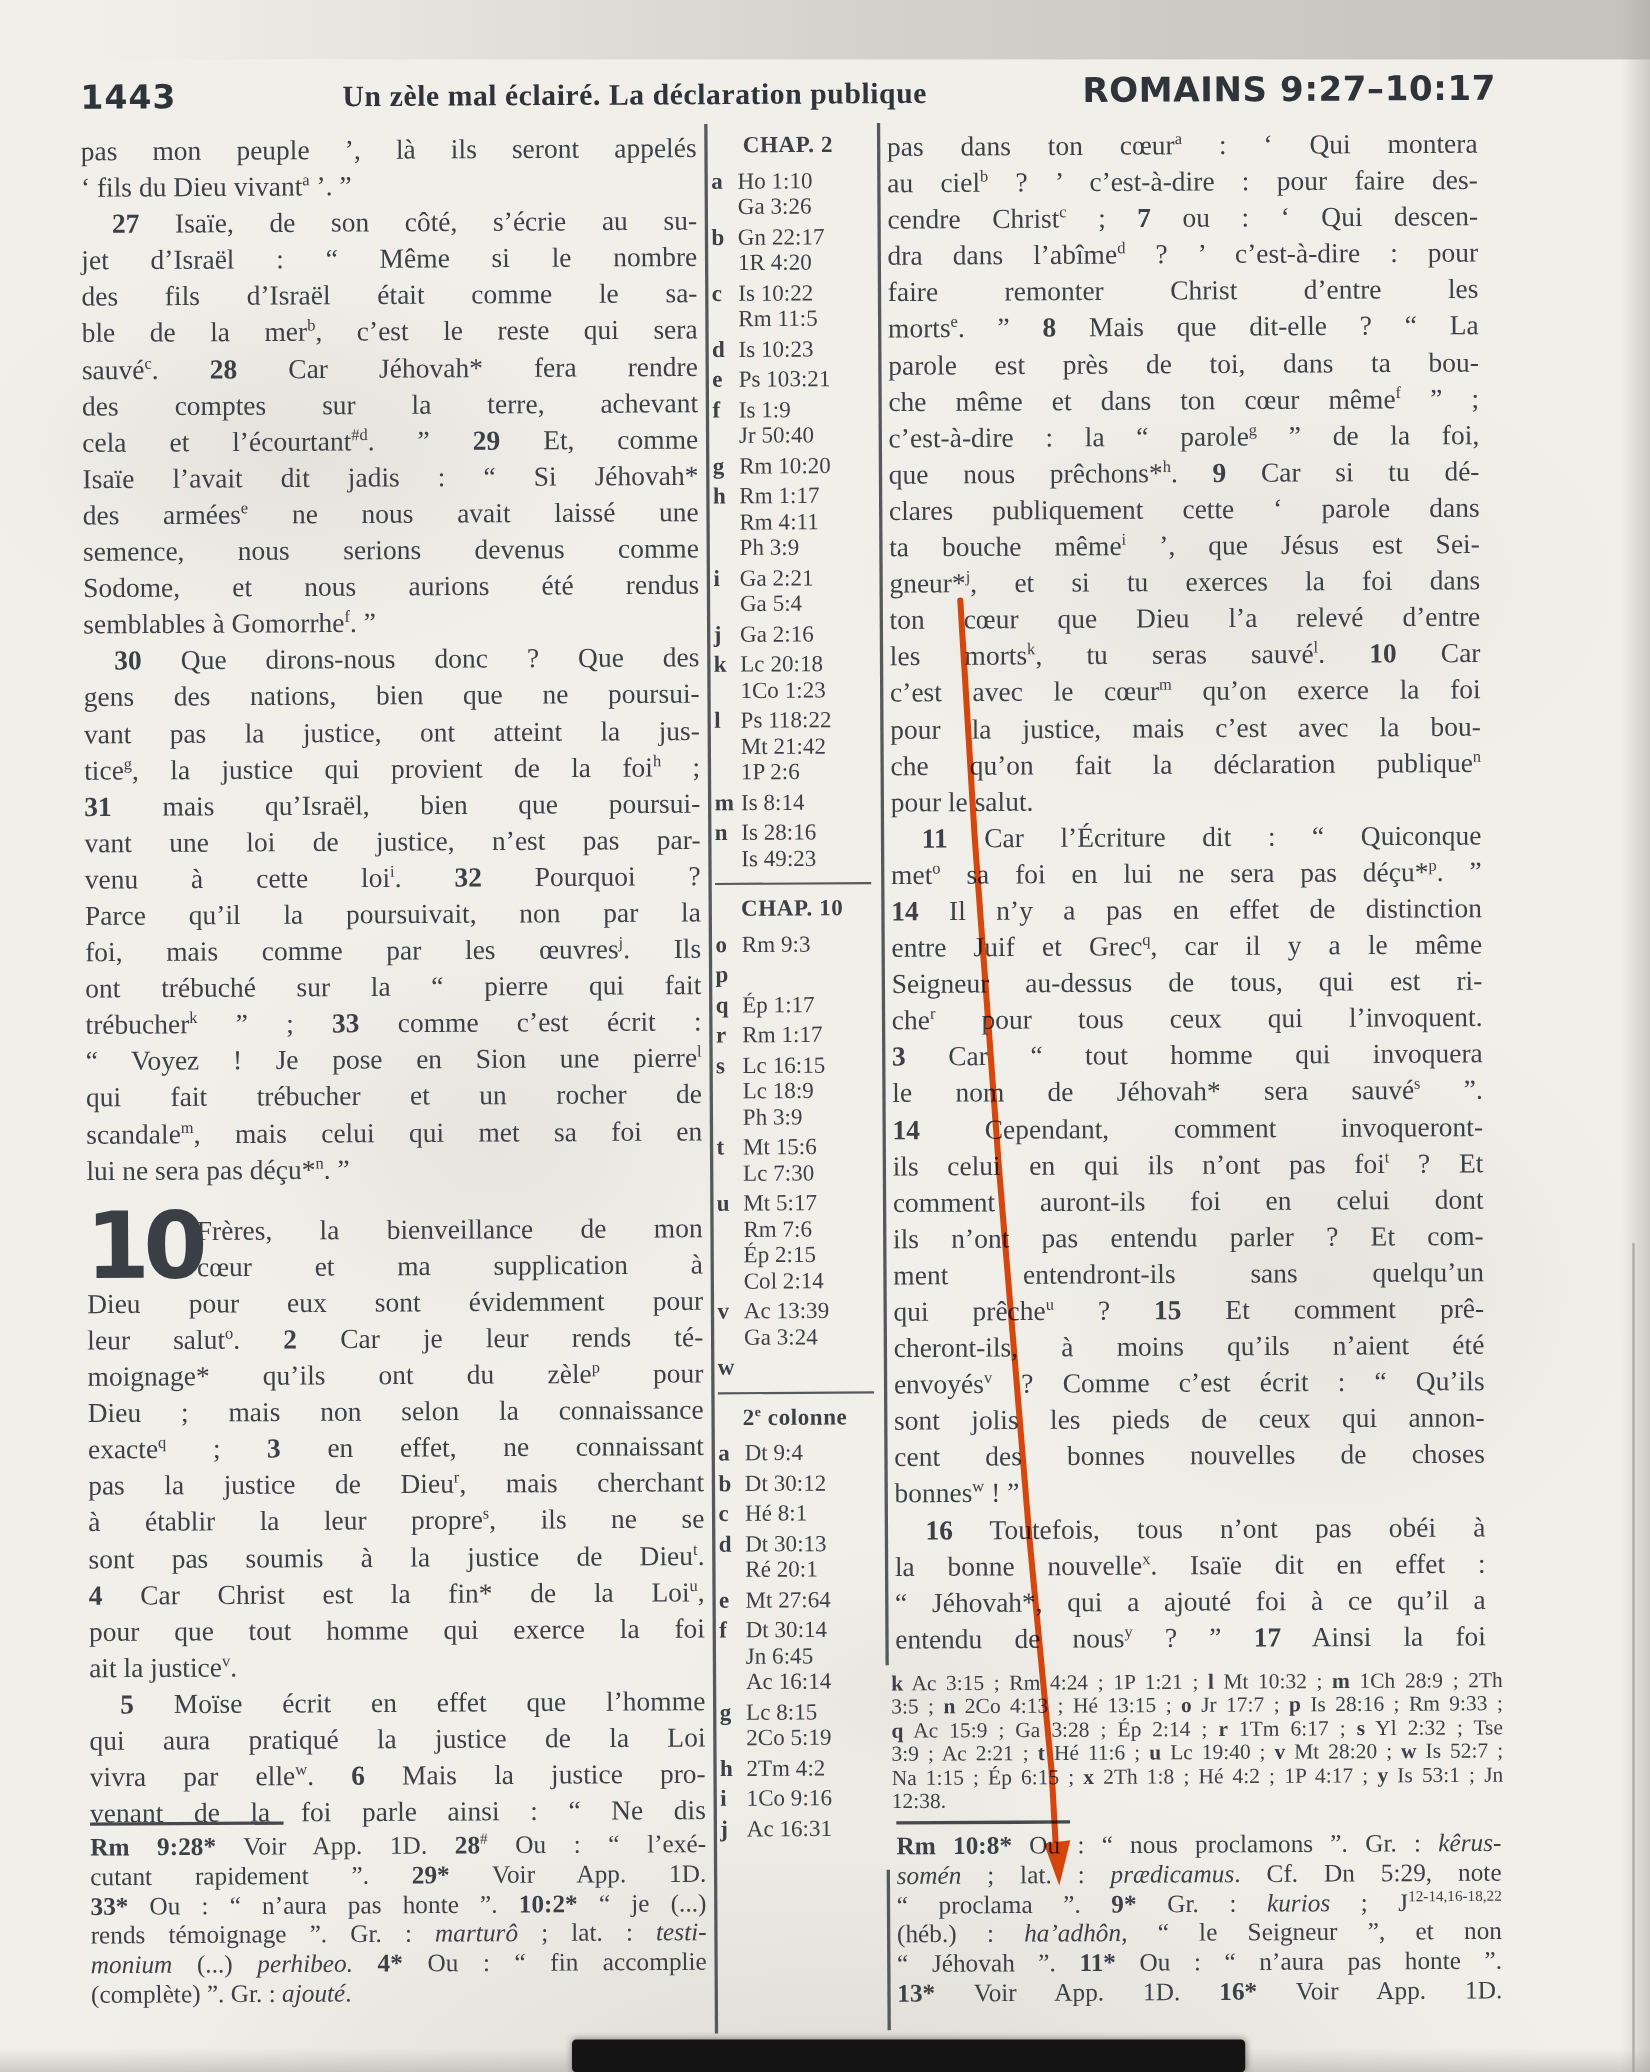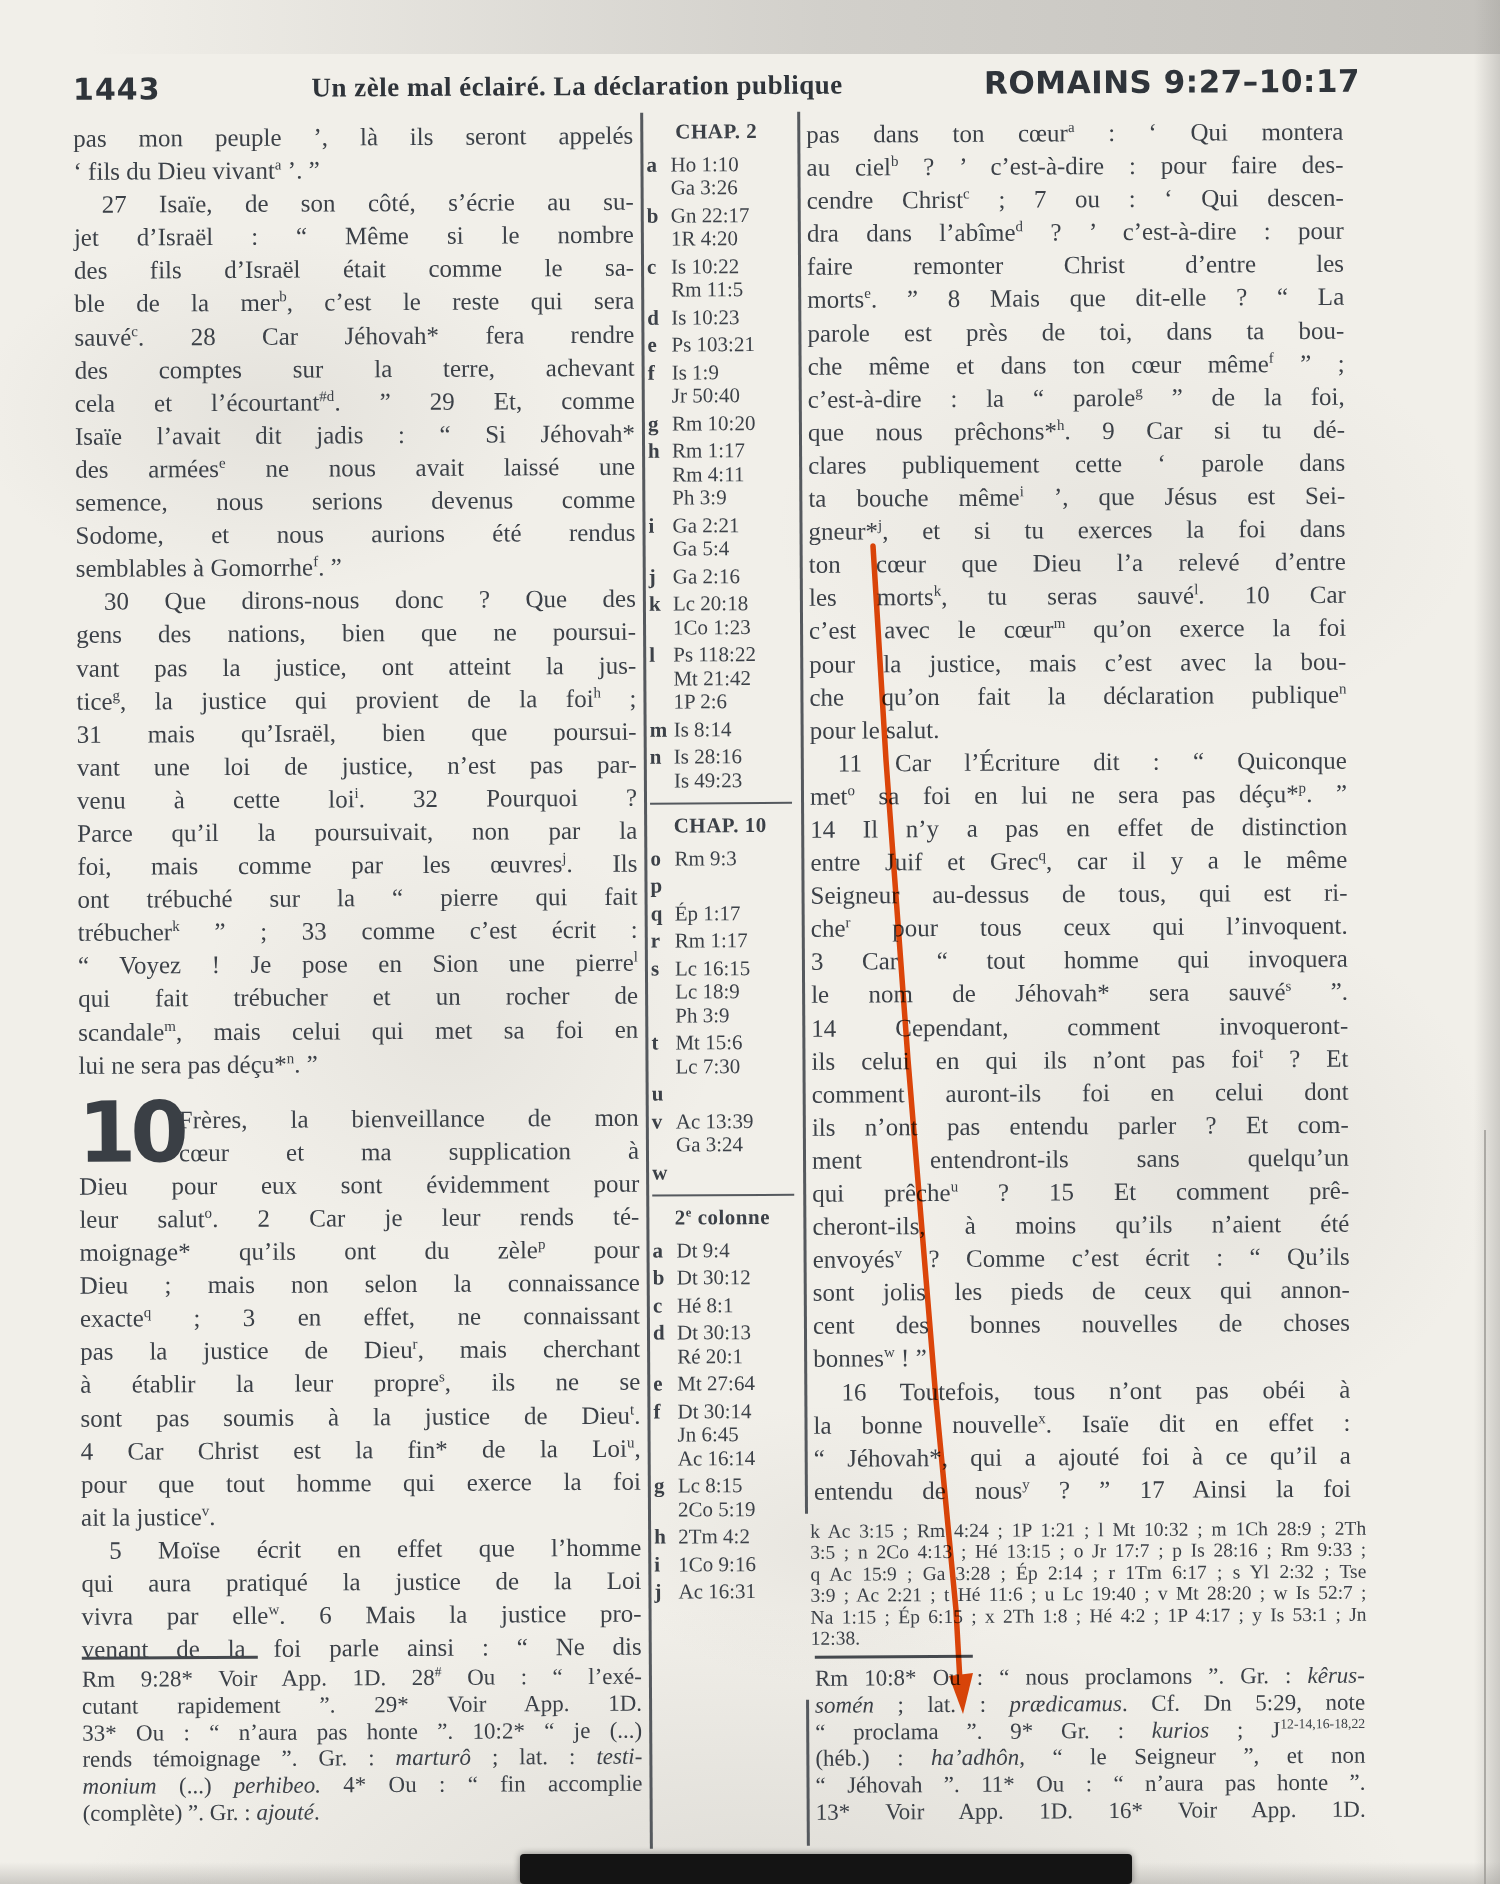--- a/index.html
+++ b/index.html
@@ -27,21 +27,21 @@
   .ln.last{text-align-last:left;}
   .ln.v{text-indent:28px;}
   .ln.d{padding-left:100px;}
   .ln.gap{margin-top:22px;}
   #left-col{left:73px;top:118px;width:560px;font-size:25px;line-height:33.1px;}
   #right-col{left:806px;top:118px;width:537px;font-size:25px;line-height:33.1px;}
   #cont-refs{left:802px;top:1521px;width:556px;font-size:19.5px;line-height:21.4px;}
   #fn-left{left:73px;top:1663px;width:560px;font-size:23px;line-height:26.8px;}
   #fn-right{left:806px;top:1666px;width:550px;font-size:23px;line-height:26.8px;}
   sup{font-size:.60em;line-height:0;}
-  b{font-weight:normal;}
+  b{font-weight:bold;}
   i{font-style:italic;}
 
   .dropcap{position:absolute;left:72px;top:1096px;font:bold 84px "DejaVu Sans",sans-serif;
     color:#3a3f45;letter-spacing:-6px;line-height:66px;}
 
   
   #ref-col{left:646px;top:118px;width:148px;font-family:"Liberation Serif",serif;font-size:21px;line-height:23.5px;color:var(--ink);position:absolute;}
   .reftitle{font-weight:bold;text-align:center;margin:2px 8px 9px 0;letter-spacing:.5px;}
   .refentry{display:flex;margin-bottom:4px;}
   .refletter{font-weight:bold;width:24px;flex:none;}
@@ -213,20 +213,21 @@
         <div class="refentry">
           <span class="refletter">s</span>
           <span class="refrefs">Lc 16:15<br>Lc 18:9<br>Ph 3:9</span>
         </div>
         <div class="refentry">
           <span class="refletter">t</span>
           <span class="refrefs">Mt 15:6<br>Lc 7:30</span>
         </div>
         <div class="refentry">
           <span class="refletter">u</span>
+          <span class="refrefs">Mt 5:17<br>Rm 7:6<br>Ép 2:15<br>Col 2:14</span>
         </div>
         <div class="refentry">
           <span class="refletter">v</span>
           <span class="refrefs">Ac 13:39<br>Ga 3:24</span>
         </div>
         <div class="refentry">
           <span class="refletter">w</span>
         </div>
         <div class="refhr"></div>
         <div class="reftitle">2<sup>e</sup> colonne</div>

